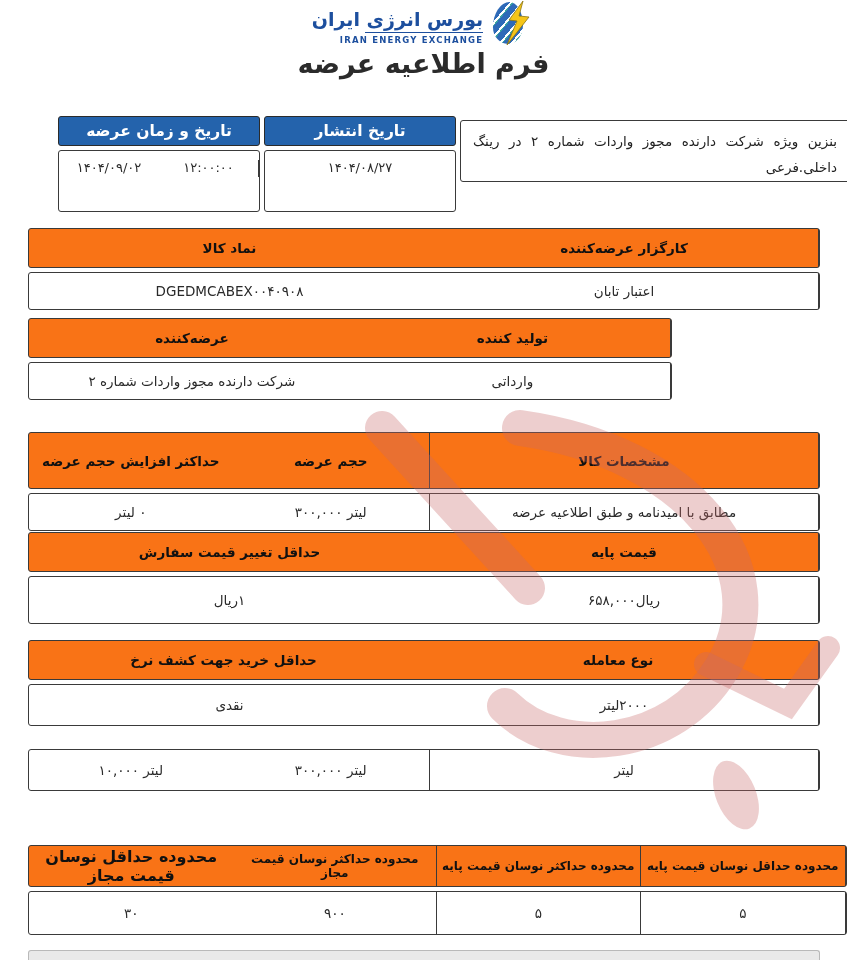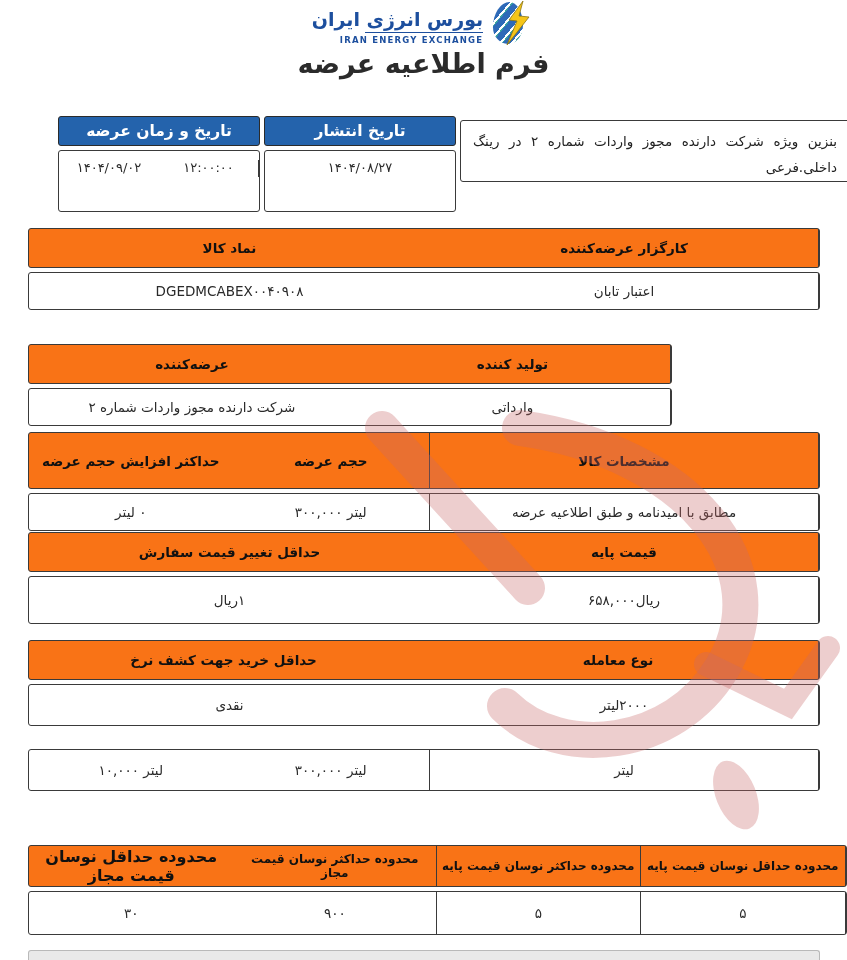--- a/index.html
+++ b/index.html
@@ -98,21 +98,21 @@
     <div class="cell h" style="width:402px;">نماد کالا</div>
     <div class="cell h" style="width:390px;">کارگزار عرضه‌کننده</div>
   </div>
   <div class="gap4"></div>
   <div class="rowbox" style="height:38px;">
     <div class="cell v" style="width:402px;">DGEDMCABEX۰۰۴۰۹۰۸</div>
     <div class="cell v" style="width:390px;">اعتبار تابان</div>
   </div>
 </div>
 
-<div class="tbl" style="left:28px;top:344px;width:644px;">
+<div class="tbl" style="left:28px;top:318px;width:644px;">
   <div class="rowbox hdr" style="height:40px;">
     <div class="cell h" style="width:402px;">عرضه‌کننده</div>
     <div class="cell h" style="width:390px;">تولید کننده</div>
   </div>
   <div class="gap4"></div>
   <div class="rowbox" style="height:38px;">
     <div class="cell v" style="width:402px;">شرکت دارنده مجوز واردات شماره ۲</div>
     <div class="cell v" style="width:390px;">وارداتی</div>
   </div>
 </div>

